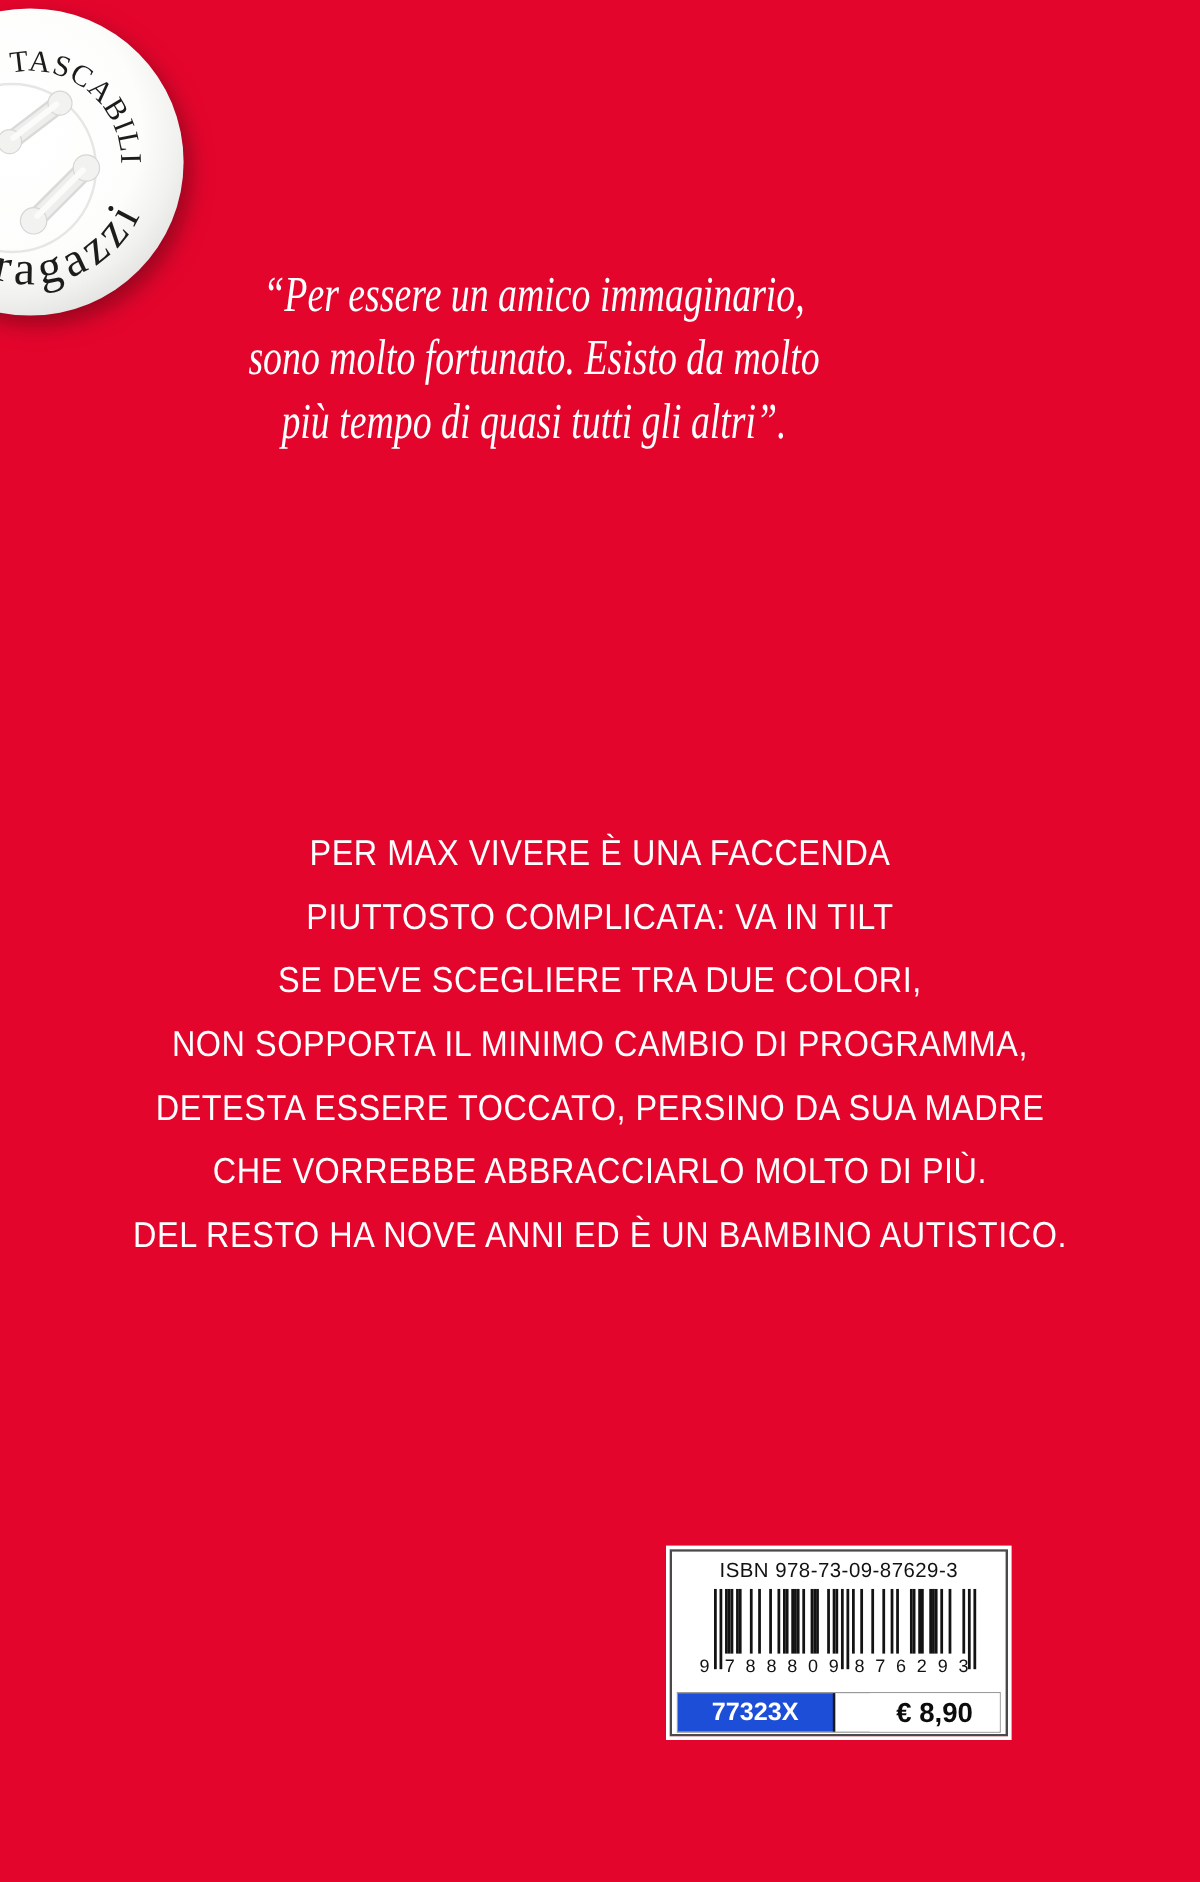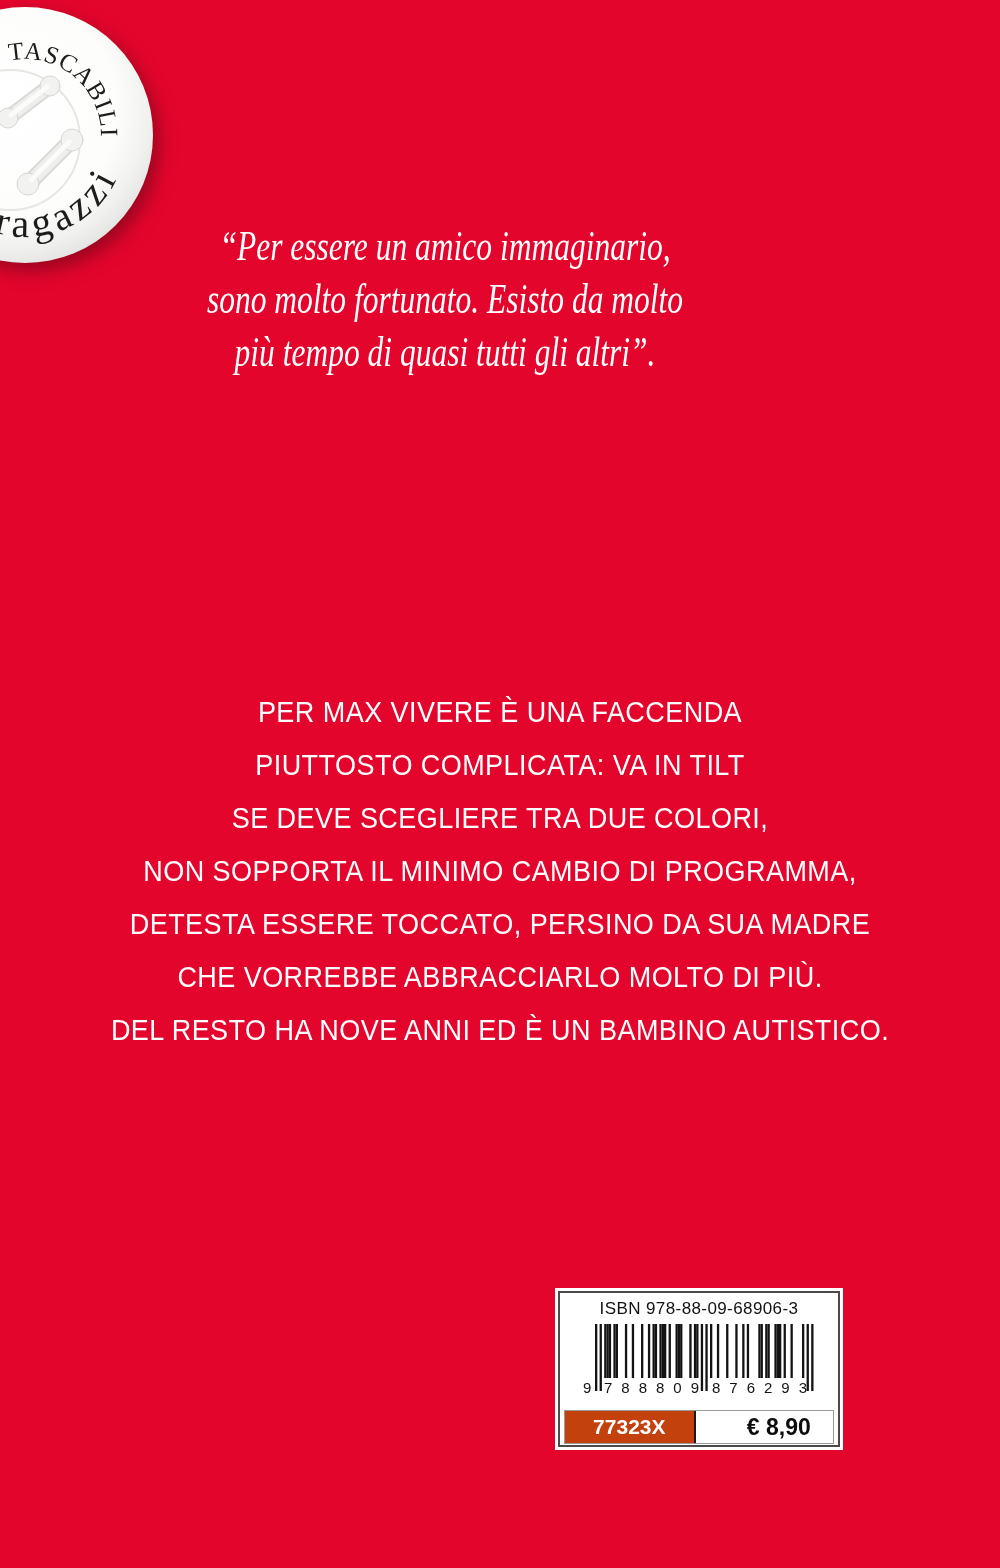--- a/index.html
+++ b/index.html
@@ -51,21 +51,21 @@
   .ean-svg{
     position:absolute;top:31px;left:50%;transform:translateX(-50%);
   }
   .bcd{font-family:"Liberation Sans",sans-serif;font-size:15px;fill:#121212;}
   .bcd-group{letter-spacing:9px;}
   .price-strip{
     position:absolute;left:4px;right:4px;top:117px;height:32px;
     display:flex;border:1px solid #9a9a9a;
   }
   .code-cell{
-    flex:0 0 48%;background:#c2410c;color:#ffffff;
+    flex:0 0 48%;background:#1d4ed8;color:#ffffff;
     display:flex;align-items:center;justify-content:center;
     font-size:21px;font-weight:bold;border-right:2px solid #1a1a1a;
   }
   .price-cell{
     flex:1;background:#ffffff;color:#0c0c0c;
     display:flex;align-items:center;justify-content:center;
     font-size:23px;font-weight:bold;margin-left:29px;
   }
 </style>
 </head>
@@ -119,21 +119,21 @@
   <div>PER MAX VIVERE È UNA FACCENDA</div>
   <div>PIUTTOSTO COMPLICATA: VA IN TILT</div>
   <div>SE DEVE SCEGLIERE TRA DUE COLORI,</div>
   <div>NON SOPPORTA IL MINIMO CAMBIO DI PROGRAMMA,</div>
   <div>DETESTA ESSERE TOCCATO, PERSINO DA SUA MADRE</div>
   <div>CHE VORREBBE ABBRACCIARLO MOLTO DI PIÙ.</div>
   <div>DEL RESTO HA NOVE ANNI ED È UN BAMBINO AUTISTICO.</div>
 </div>
 
 <div class="barcode-label">
-  <div class="isbn-line">ISBN 978-88-09-68906-3</div>
+  <div class="isbn-line">ISBN 978-73-09-87629-3</div>
 
   <svg class="ean-svg" width="236" height="72" viewBox="0 0 236 72" fill="#131313">
       <rect x="14.00" y="0" width="2.3" height="67"></rect>
       <rect x="18.60" y="0" width="2.3" height="67"></rect>
       <rect x="23.20" y="0" width="2.3" height="54"></rect>
       <rect x="25.50" y="0" width="2.3" height="54"></rect>
       <rect x="27.80" y="0" width="2.3" height="54"></rect>
       <rect x="32.40" y="0" width="2.3" height="54"></rect>
       <rect x="34.70" y="0" width="2.3" height="54"></rect>
       <rect x="43.90" y="0" width="2.3" height="54"></rect>

